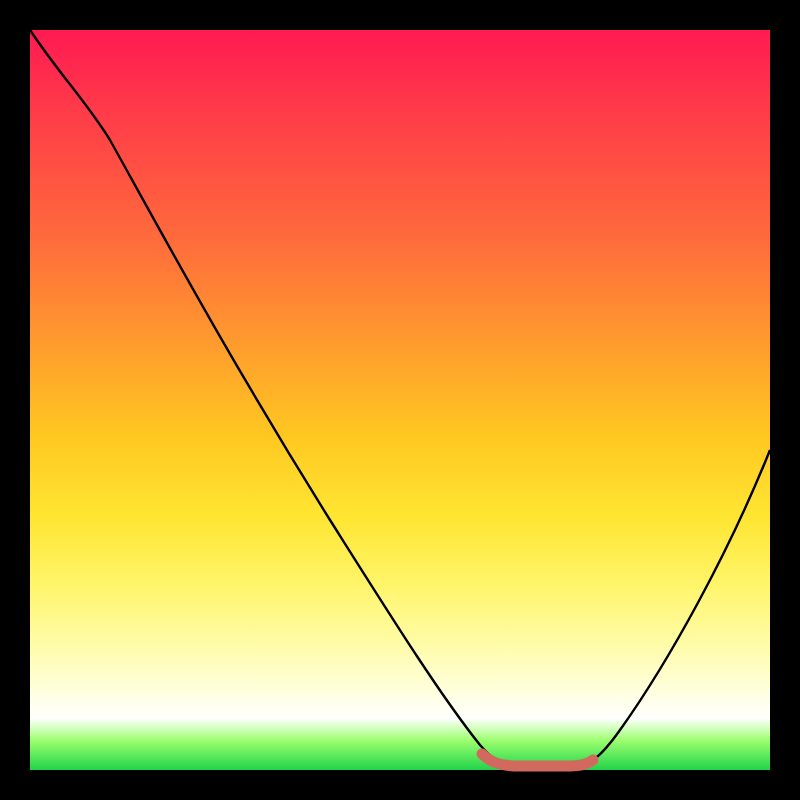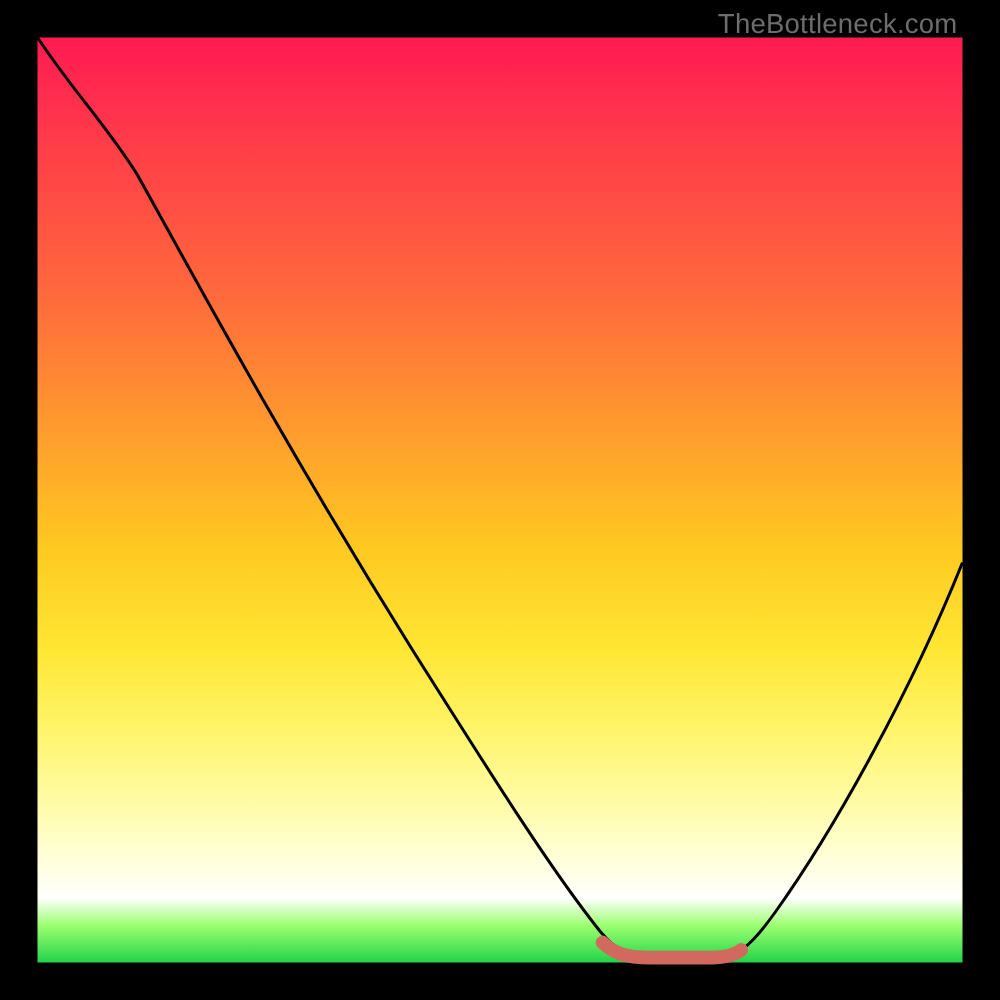--- a/index.html
+++ b/index.html
@@ -81,15 +81,14 @@
       <path fill="none" stroke="#d1695e" stroke-width="11" stroke-linecap="round" d="
             M 452 724
             C 462 733, 470 736, 490 736
             L 540 736
             C 552 736, 558 734, 563 730
             "></path>
     </svg>
 
   </div>
 
-  <div class="watermark">TheBottleneck.com</div>
 
 </div>
 
 </body></html>

